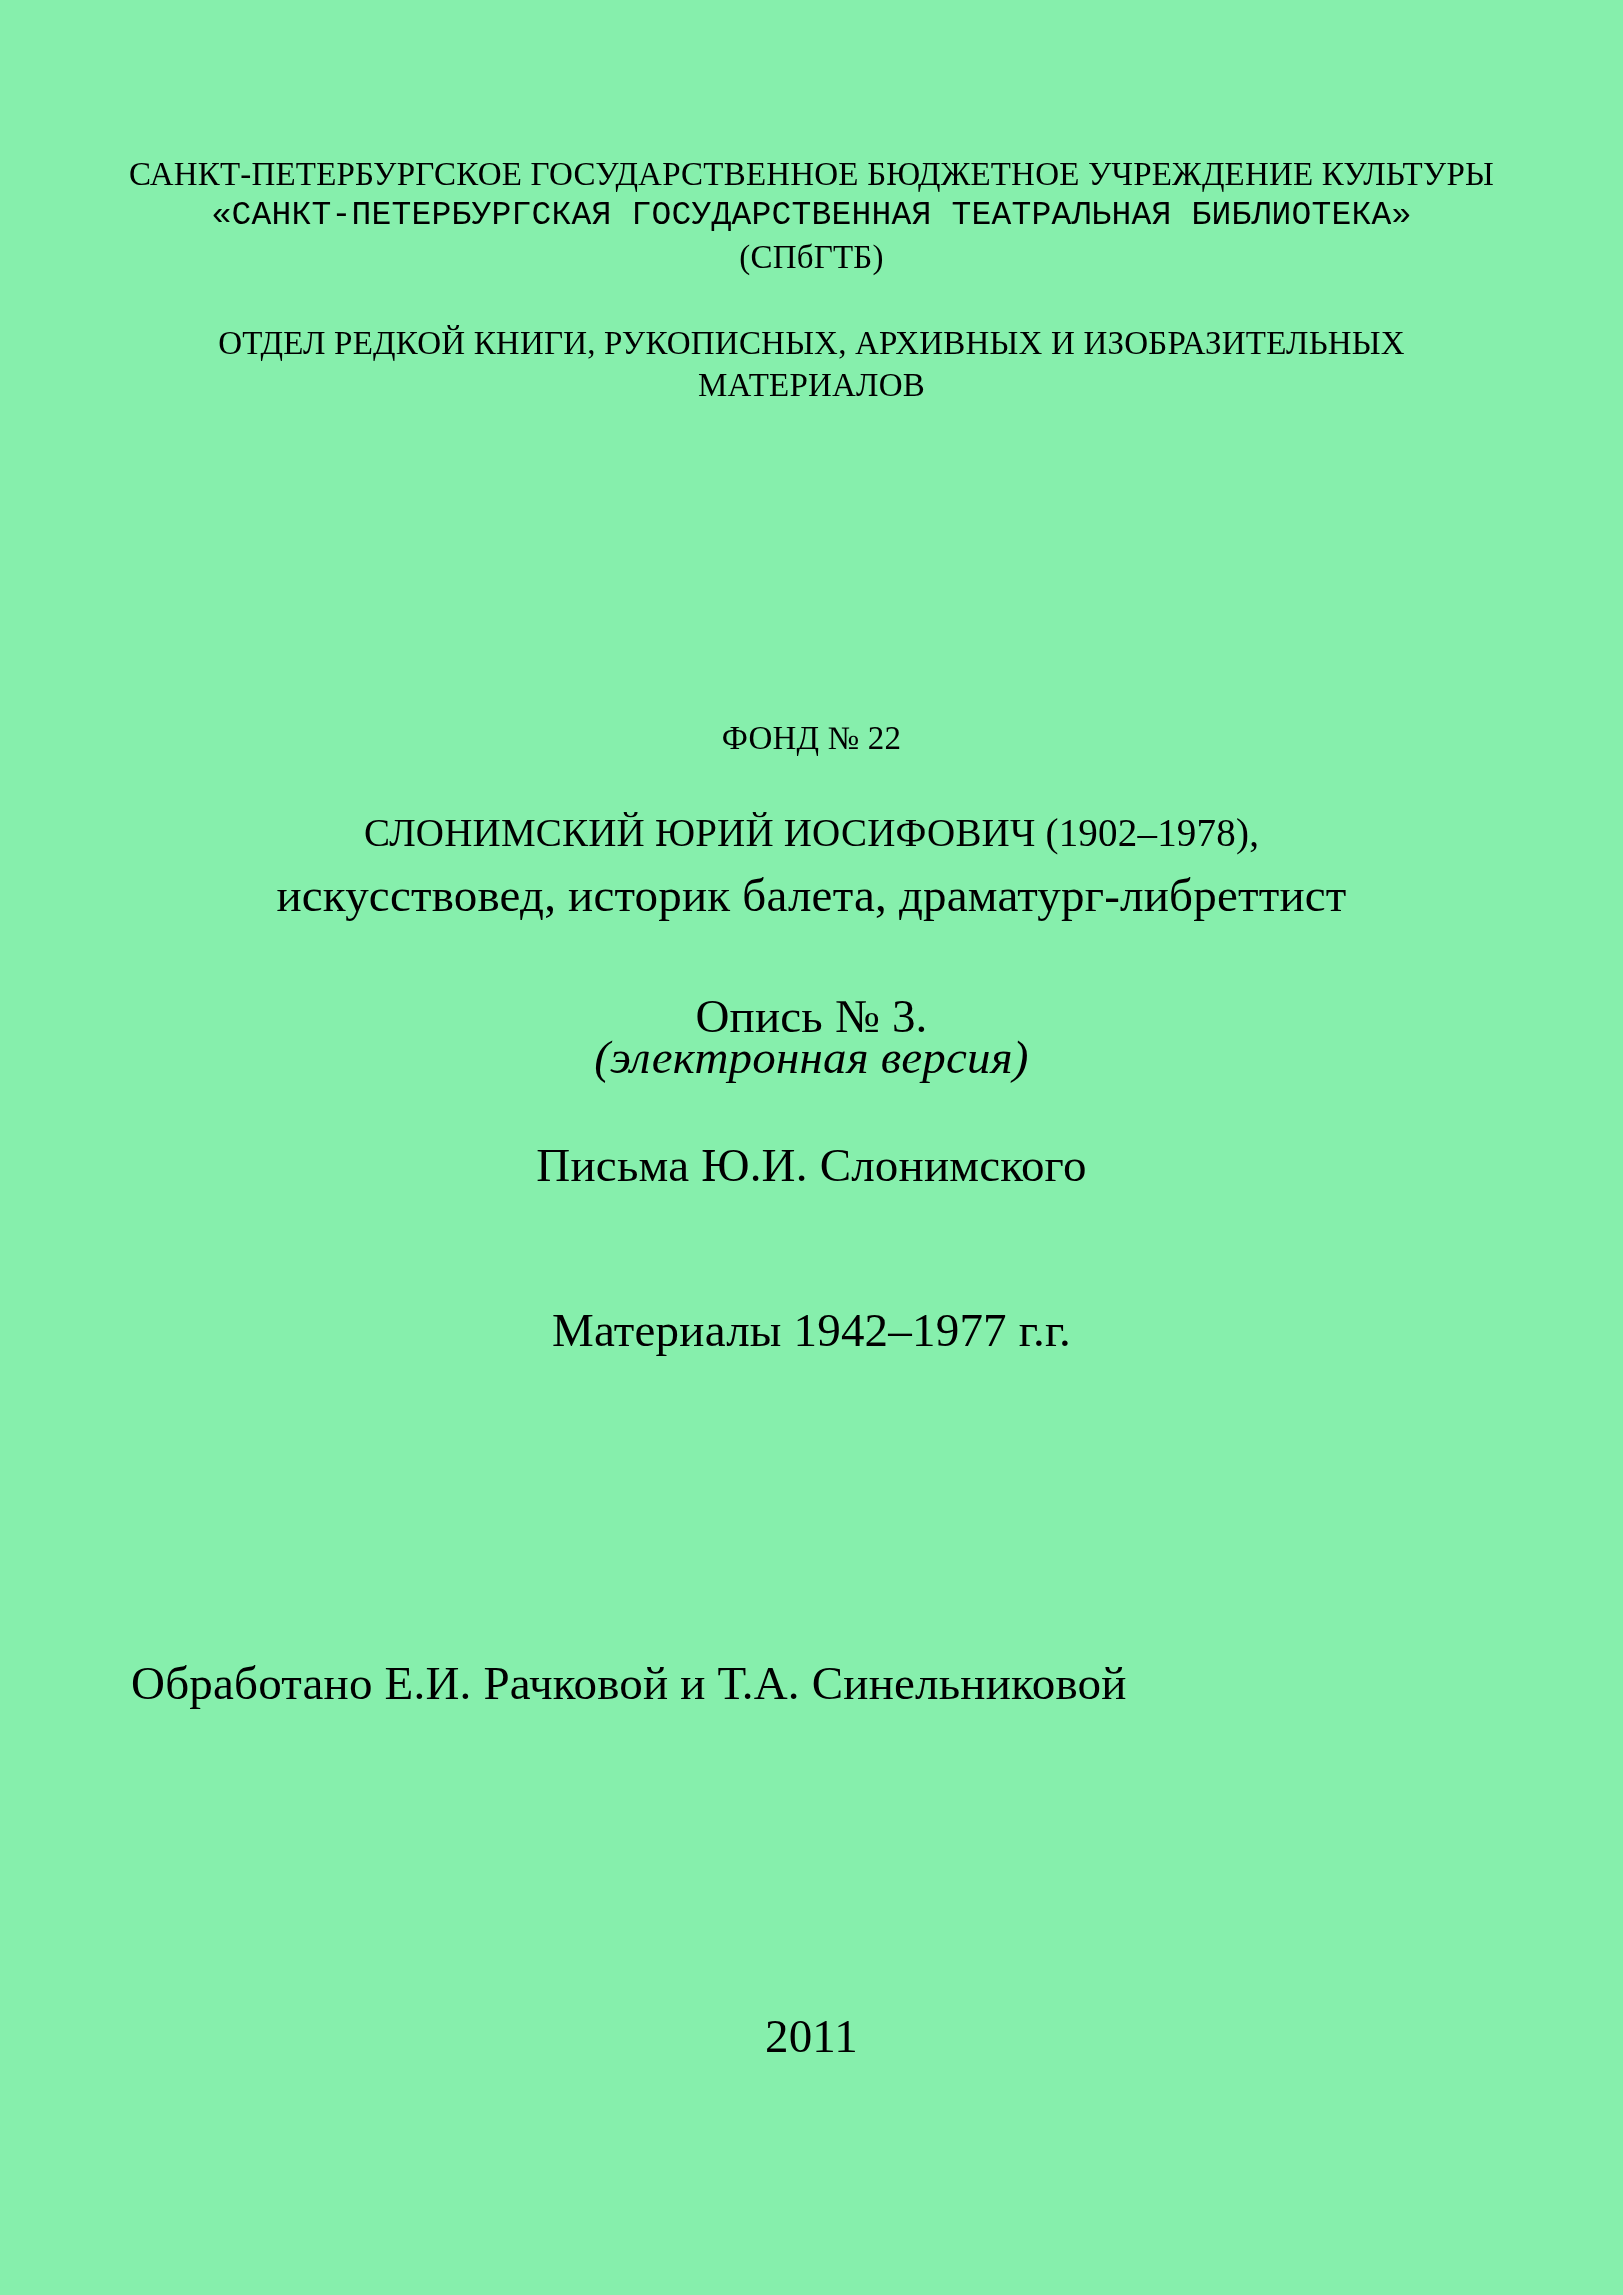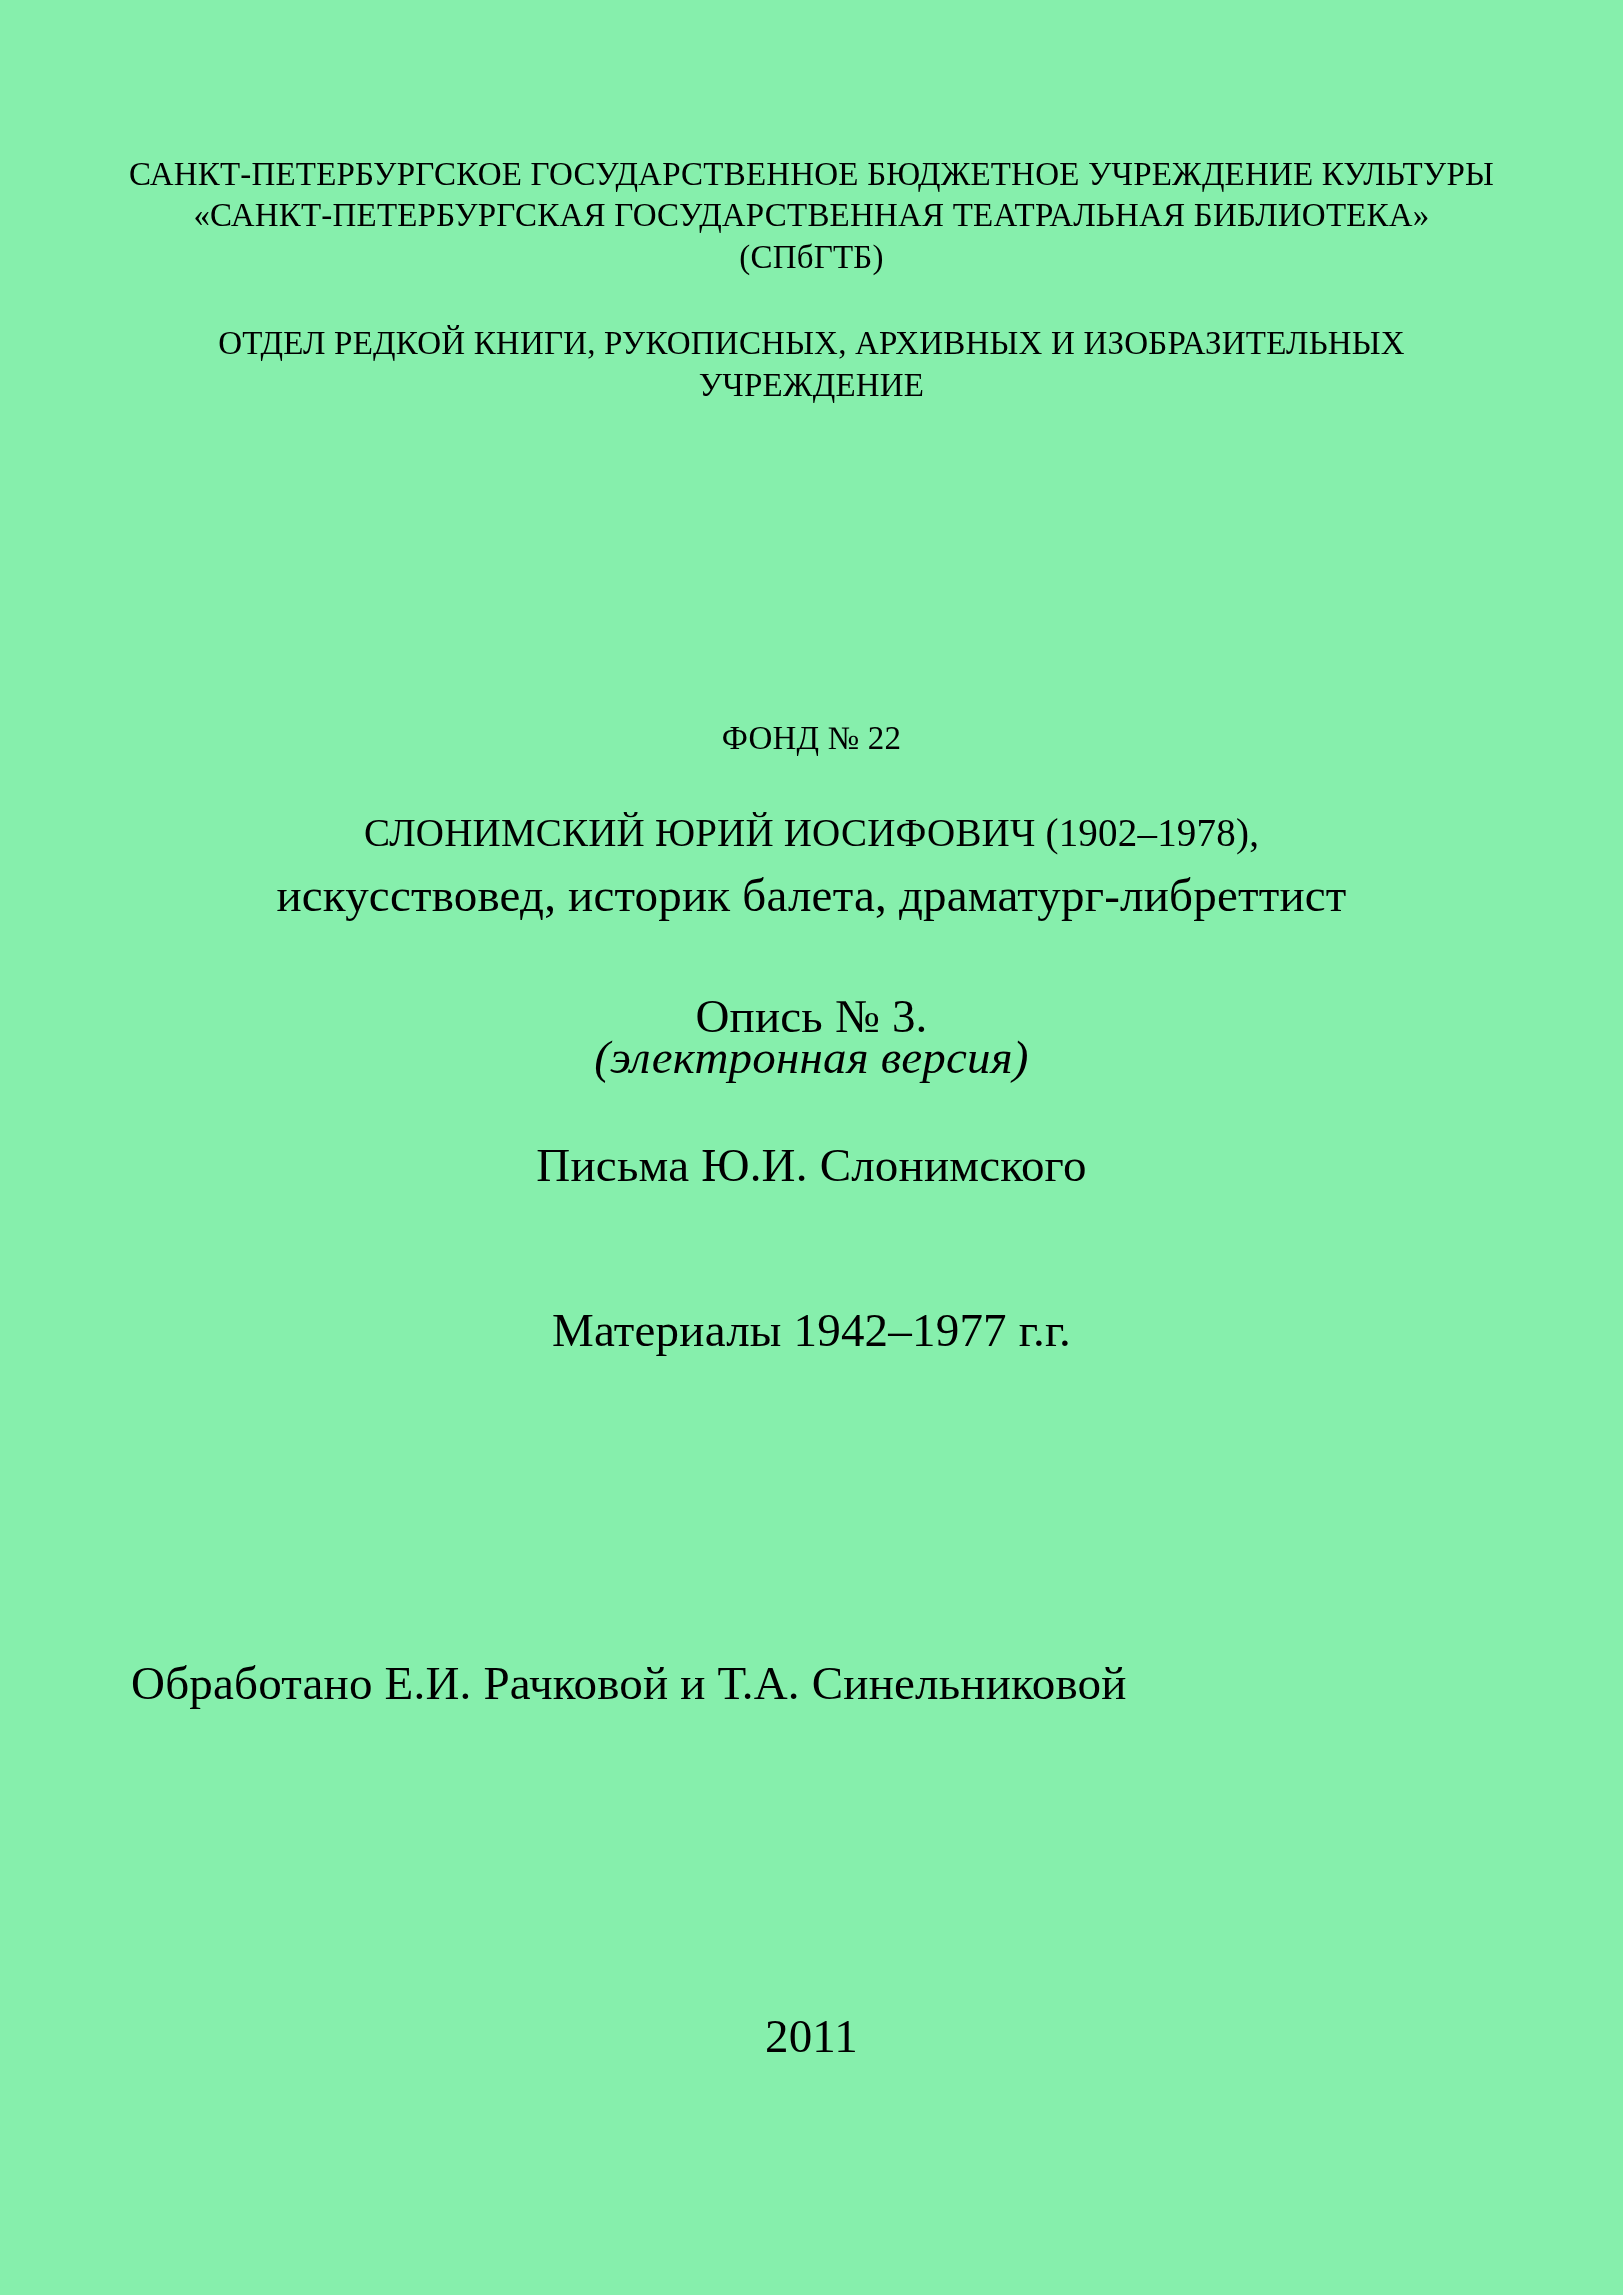--- a/index.html
+++ b/index.html
@@ -31,21 +31,21 @@
   .name-big  { font-size: 39px; }
   .italic    { font-style: italic; }
   .left-align {
     text-align: left;
     left: 131px;
     width: auto;
   }
 
   
   .org-line1   { top: 154px; }
-  .org-line2   { top: 195px; }
+  .org-line2   { top: 195px; font-family: Liberation Mono, monospace; }
   .org-abbr    { top: 237px; }
   .dept-line1  { top: 323px; }
   .dept-line2  { top: 365px; }
   .fond        { top: 718px; }
   .person-name { top: 809px; }
   .person-desc { top: 866px; }
   .opis        { top: 987px; }
   .opis-note   { top: 1028px; }
   .subtitle    { top: 1136px; }
   .materials   { top: 1301px; }
@@ -59,21 +59,21 @@
 <div class="page">
 
   <div class="line caps org-line1">САНКТ-ПЕТЕРБУРГСКОЕ ГОСУДАРСТВЕННОЕ БЮДЖЕТНОЕ УЧРЕЖДЕНИЕ КУЛЬТУРЫ</div>
 
   <div class="line caps org-line2">«САНКТ-ПЕТЕРБУРГСКАЯ ГОСУДАРСТВЕННАЯ ТЕАТРАЛЬНАЯ БИБЛИОТЕКА»</div>
 
   <div class="line caps org-abbr">(СПбГТБ)</div>
 
   <div class="line caps dept-line1">ОТДЕЛ РЕДКОЙ КНИГИ, РУКОПИСНЫХ, АРХИВНЫХ И ИЗОБРАЗИТЕЛЬНЫХ</div>
 
-  <div class="line caps dept-line2">УЧРЕЖДЕНИЕ</div>
+  <div class="line caps dept-line2">МАТЕРИАЛОВ</div>
 
   <div class="line caps fond">ФОНД № 22</div>
 
   <div class="line name-big person-name">СЛОНИМСКИЙ ЮРИЙ ИОСИФОВИЧ (1902–1978),</div>
 
   <div class="line body-txt person-desc">искусствовед, историк балета, драматург-либреттист</div>
 
   <div class="line body-txt opis">Опись № 3.</div>
 
   <div class="line body-txt subtitle">Письма Ю.И. Слонимского</div>

